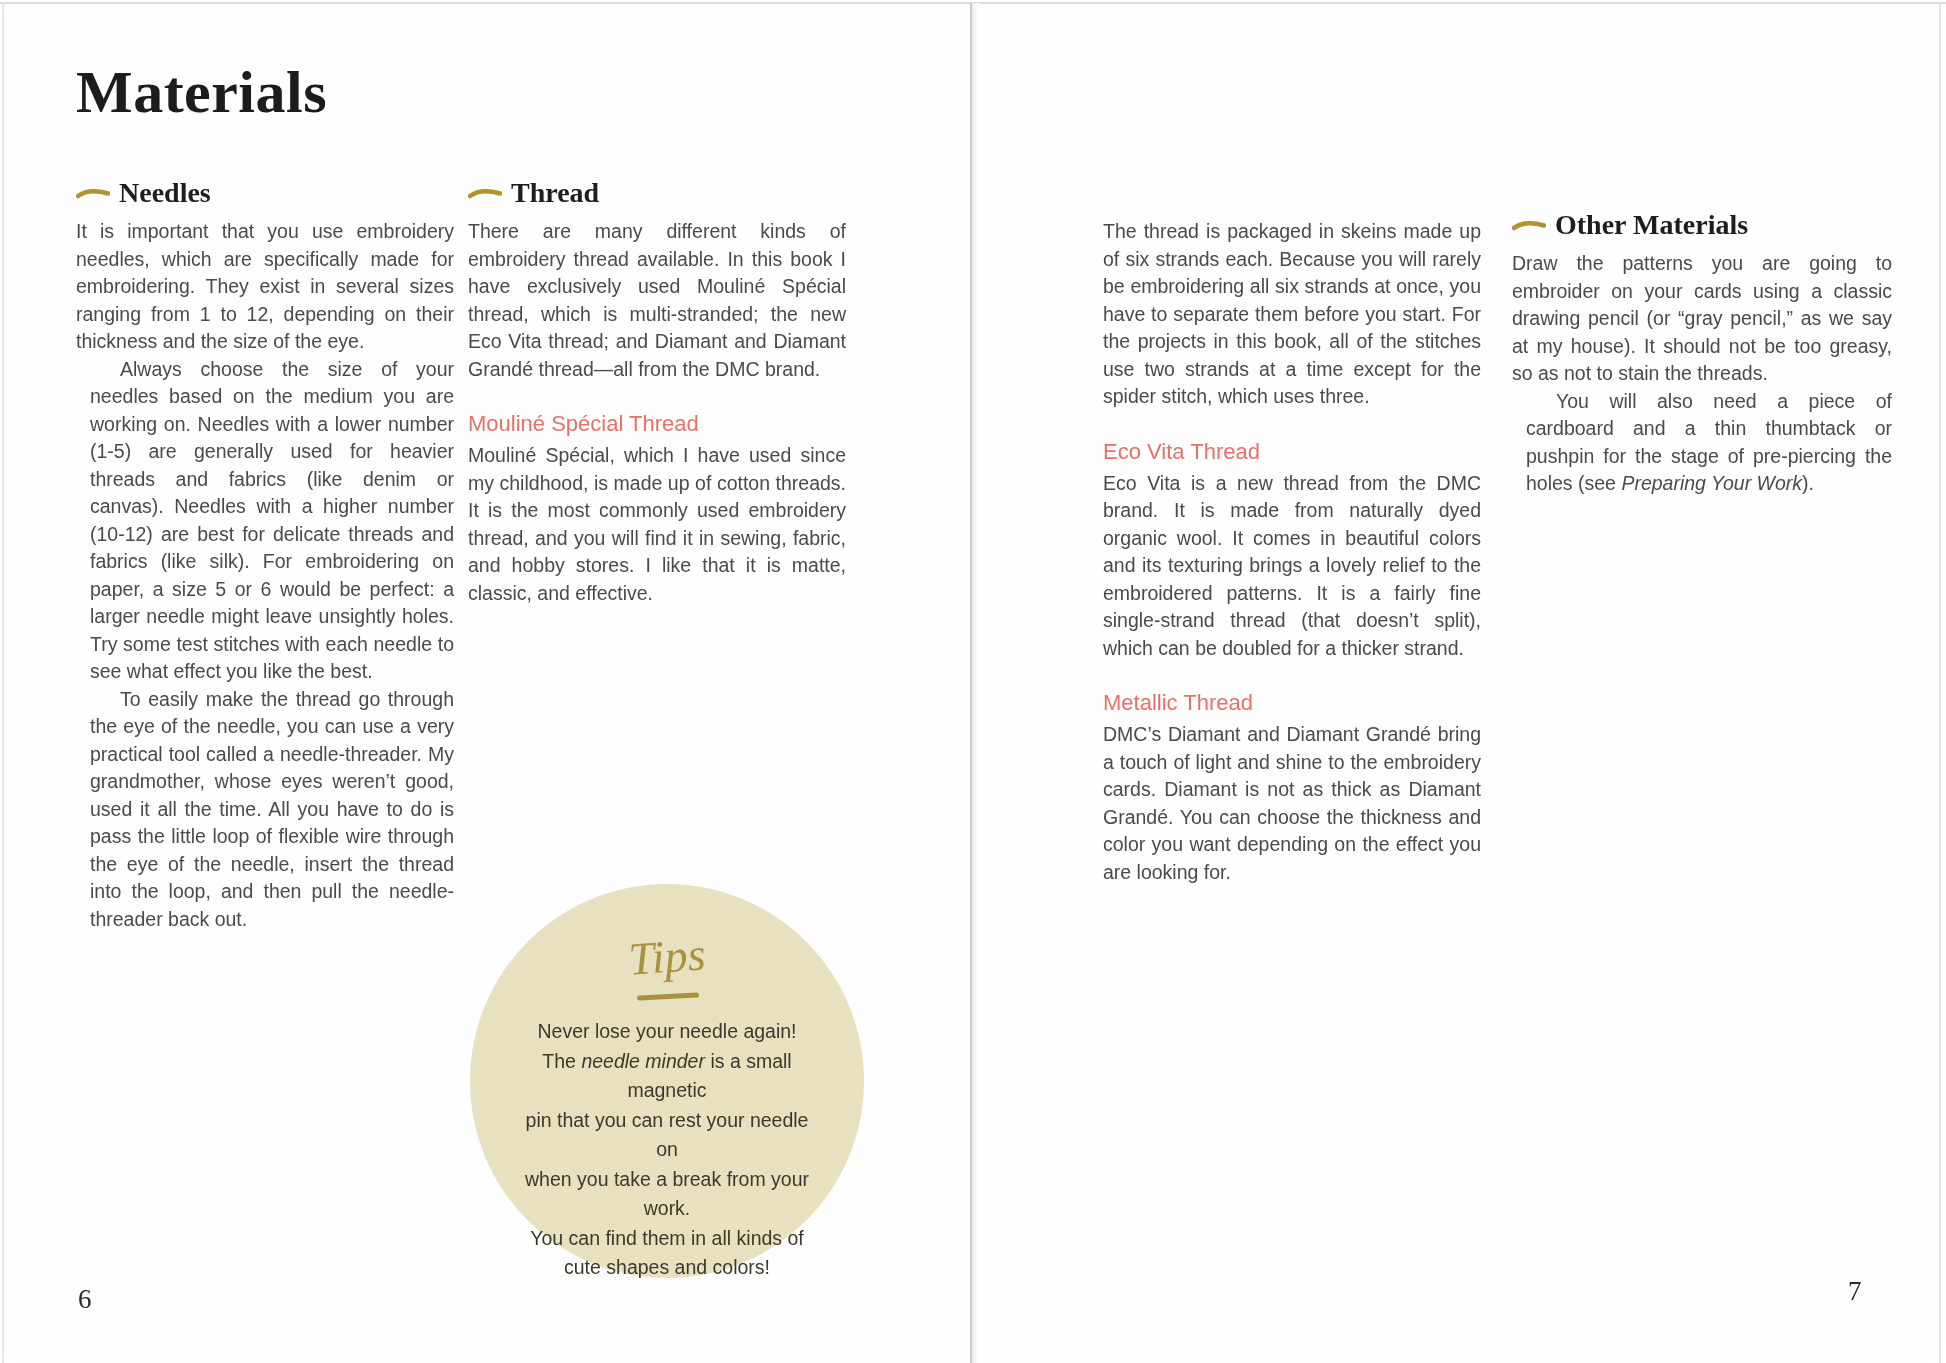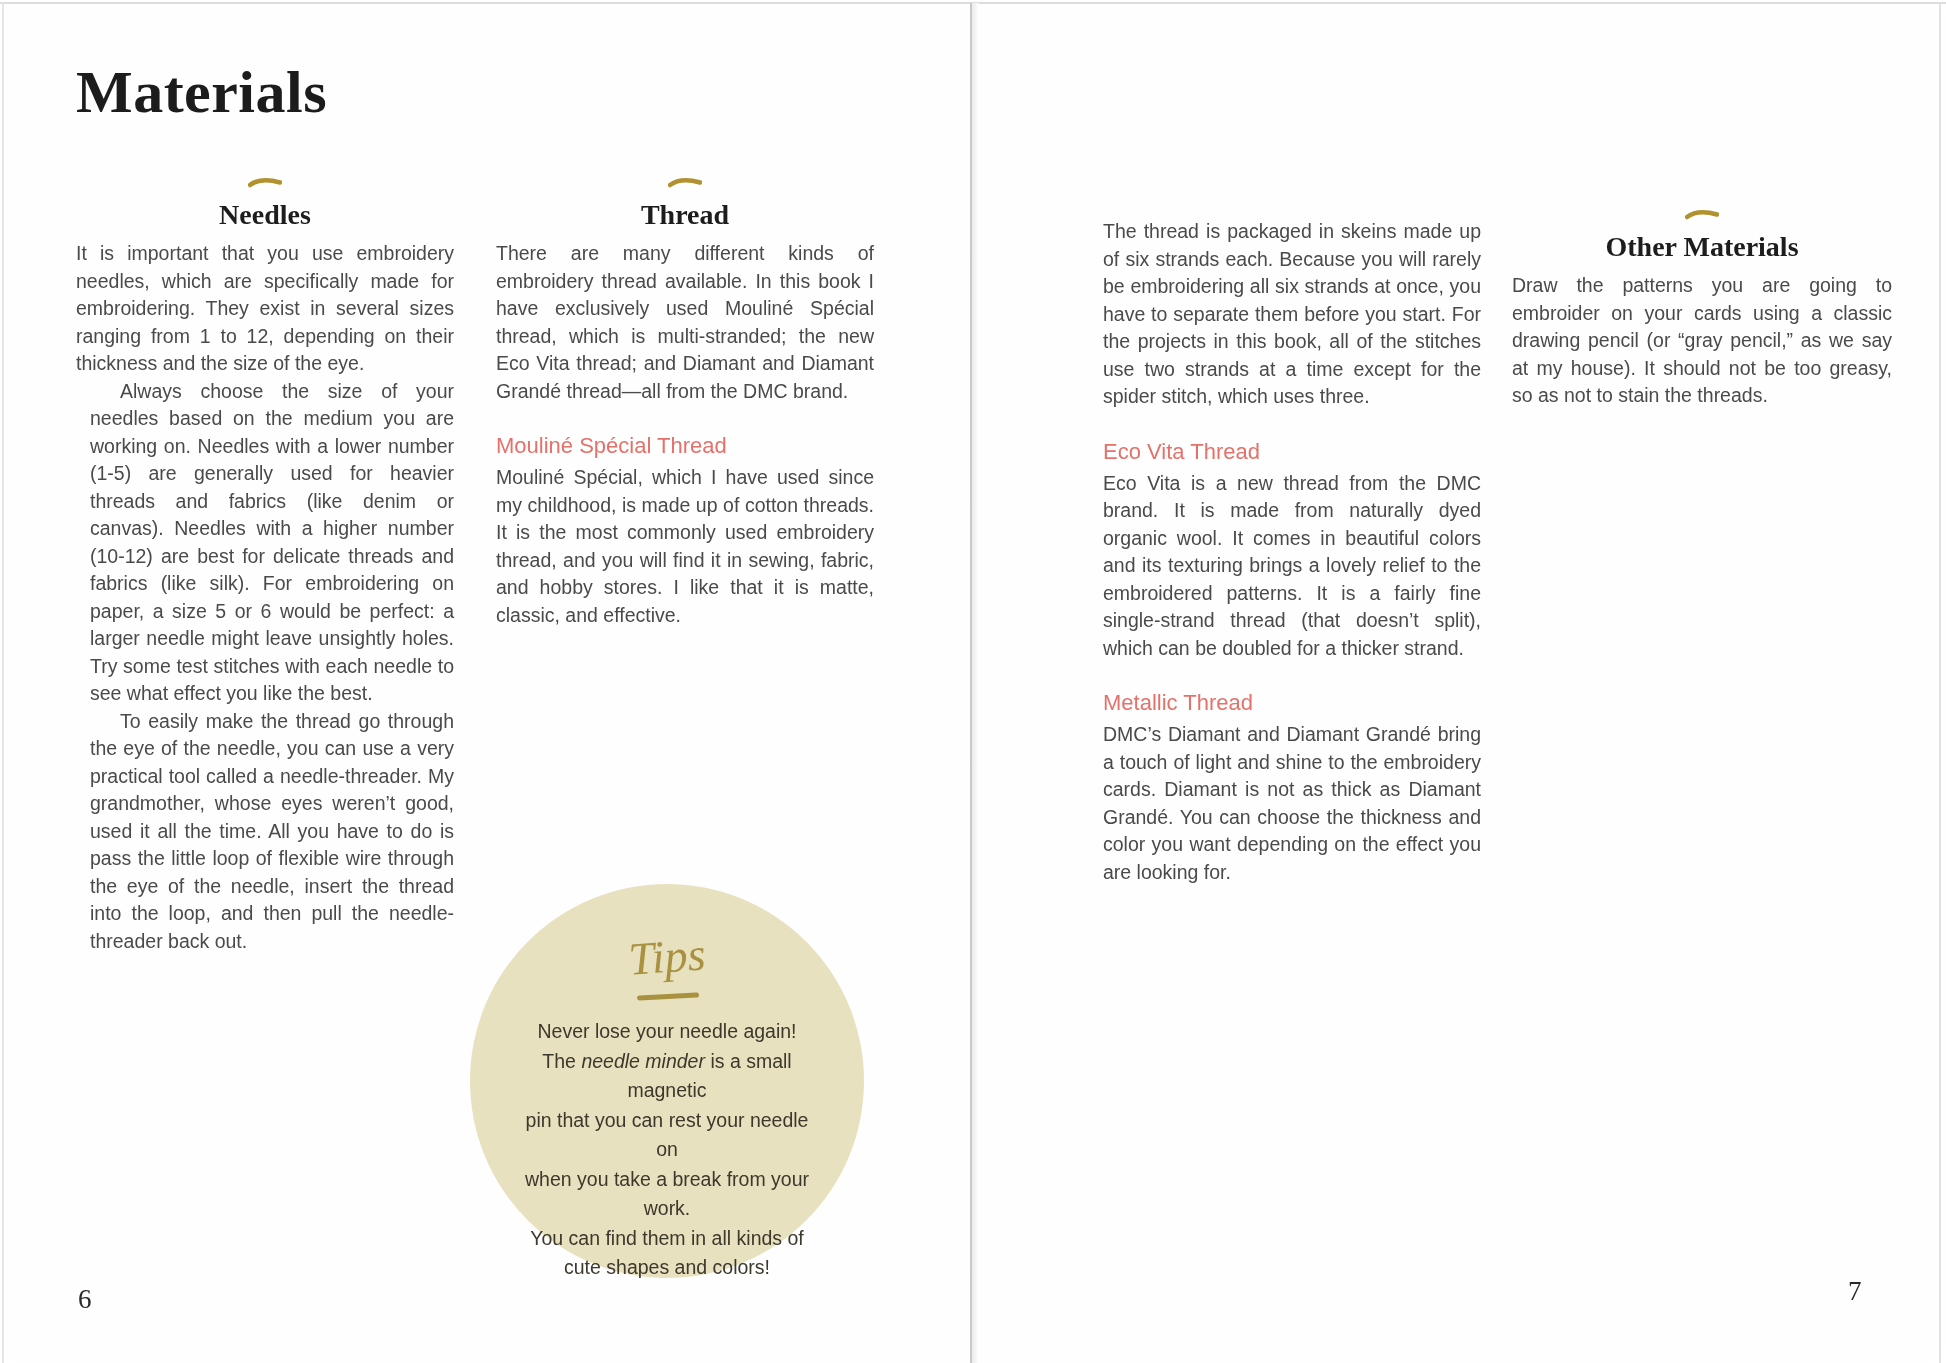--- a/index.html
+++ b/index.html
@@ -22,28 +22,28 @@
   .title { position:absolute; left:76px; top:56px; font-family:"Liberation Serif", serif;
            font-size:60px; line-height:72px; font-weight:600; color:#1c1c1c; letter-spacing:0.5px; }
 
   .col { position:absolute; width:378px; color:#4a4a4a; font-size:19.5px; line-height:27.5px;
          text-align:justify; }
   .col p { margin:0; }
   .col p.indent { text-indent:30px;margin-left:14px; }
 
   .col-heading { display:flex; align-items:center; gap:9px; font-family:"Liberation Serif", serif;
                  font-size:28px; line-height:34px; font-weight:600; color:#1d1d1d;
-                 margin-bottom:8px; text-align:left;flex-direction:column; }
+                 margin-bottom:8px; text-align:left; }
   .dash-icon { display:inline-block; width:34px; height:13px; flex:0 0 auto; }
 
   .subhead { font-family:"Liberation Sans", sans-serif; font-weight:normal; font-size:22px;
              line-height:26px; color:#e4716a; margin-top:28px; margin-bottom:5px; text-align:left; }
 
   #col1 { left:76px;  top:176px; }
-  #col2 { left:496px; top:176px; }
+  #col2 { left:468px; top:176px; }
   #col3 { left:131px; top:218px; }
   #col4 { left:540px; top:208px; width:380px; }
 
   .tips-circle { position:absolute; left:470px; top:884px; width:394px; height:394px;
                  border-radius:50%; background:#e8e1bf; }
   .tips-title { position:absolute; left:0; top:46px; width:394px; text-align:center;
                 font-family:"Liberation Serif", serif; font-style:italic; font-size:46px;
                 color:#a8913f; transform:rotate(-4deg); }
   .tips-underline { position:absolute; left:167px; top:110px; width:62px; height:5px;
                     background:#a8913f; border-radius:3px; transform:rotate(-3deg); }
@@ -120,18 +120,19 @@
     </div>
 
     <div class="col" id="col4">
       <div class="col-heading">
         <svg class="dash-icon" viewBox="0 0 34 13">
           <path d="M2,9 C10,3 22,3.5 32,6.5" fill="none" stroke="#b2922f" stroke-width="4.5" stroke-linecap="round"></path>
         </svg>
         <span>Other Materials</span>
       </div>
       <p>Draw the patterns you are going to embroider on your cards using a classic drawing pencil (or “gray pencil,” as we say at my house). It should not be too greasy, so as not to stain the threads.</p>
+      <p class="indent"><span>You will also need a piece of cardboard and a thin thumbtack or pushpin for the stage of pre-piercing the holes (see </span><em>Preparing Your Work</em><span>).</span></p>
     </div>
 
     <div class="page-number" id="pn-right">7</div>
   </div>
 
 </div>
 
 </body></html>

